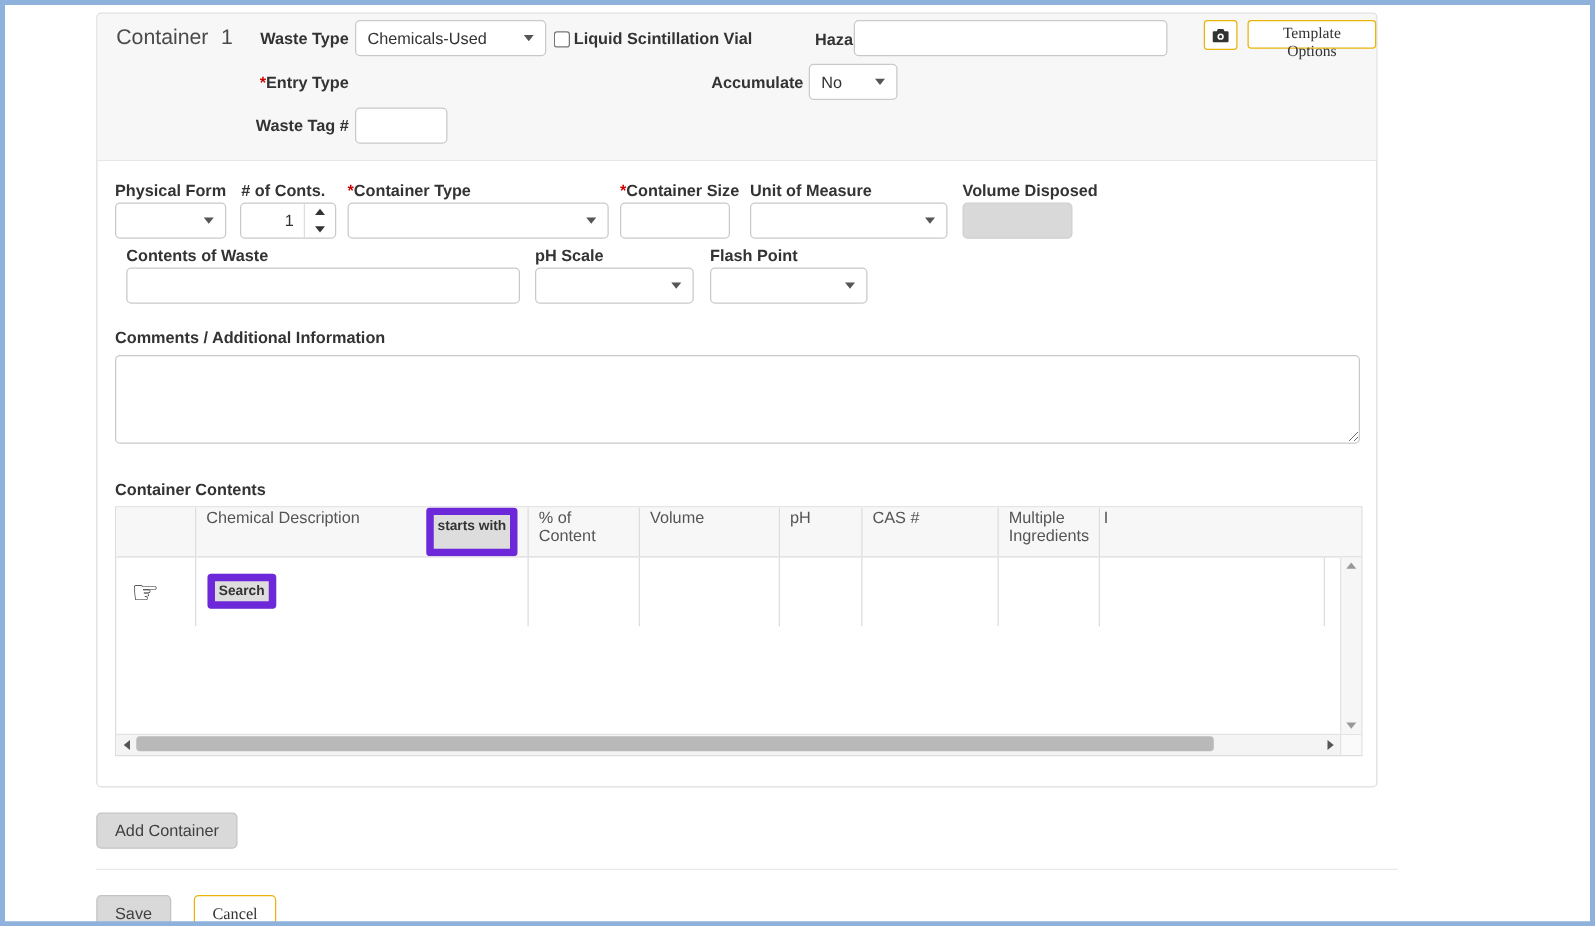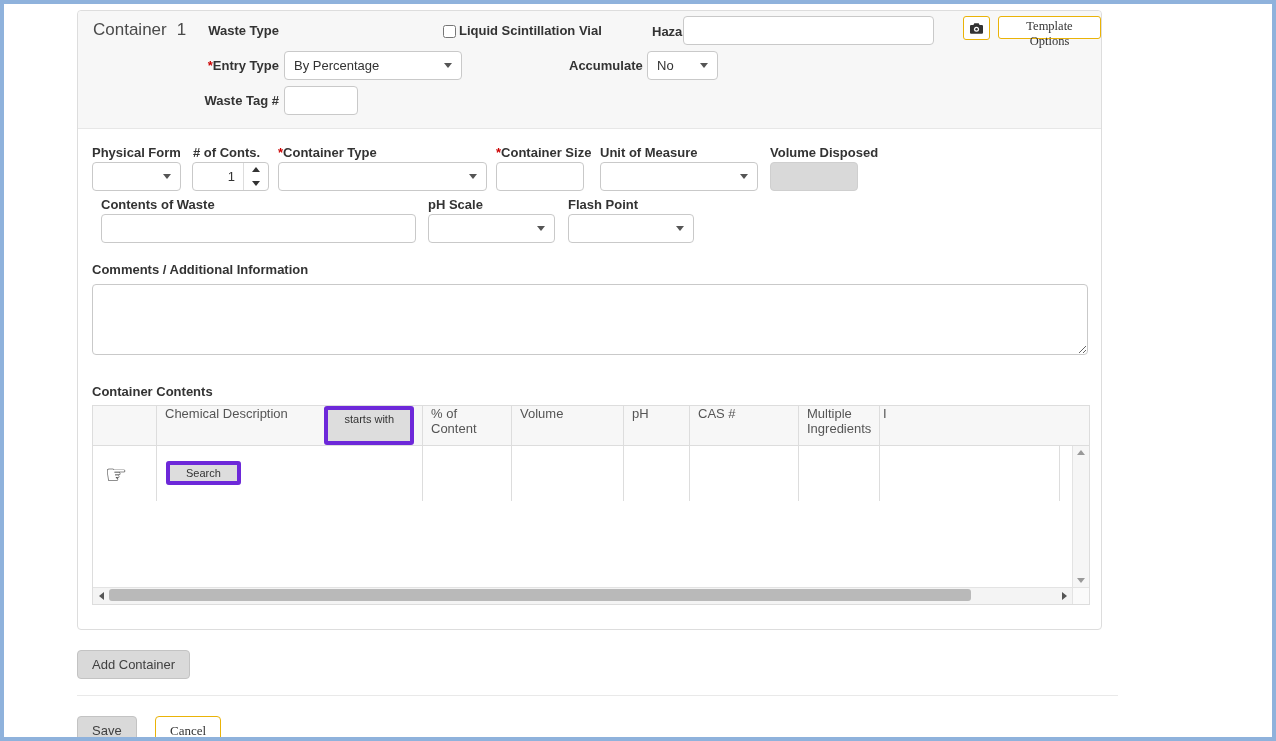--- a/index.html
+++ b/index.html
@@ -48,22 +48,22 @@
 
   textarea.comments{position:absolute;box-sizing:border-box;border:1px solid #c9c9c9;border-radius:4px;
         background:#fff;resize:both;font-family:"Liberation Sans",sans-serif;font-size:13px;padding:6px;}
 
   
   .grid{position:absolute;left:14px;top:394px;width:996px;border:1px solid #ddd;box-sizing:content-box;background:#fff;}
   .ghead{display:flex;height:40px;background:#f7f7f7;border-bottom:1px solid #ddd;box-sizing:border-box;}
   .hcell{box-sizing:border-box;border-right:1px solid #ddd;display:flex;
          padding:0 8px;font-size:13px;color:#555;overflow:hidden;white-space:normal;line-height:15px;}
   .hcell:last-child{border-right:none;}
-  .chip{background:#ddd;border:4px solid #6d28d9;border-radius:3px;font-size:11px;color:#333;
-        padding:2px 16px;white-space:nowrap;cursor:pointer;}
+  .chip{background:#ddd;border:6px solid #6d28d9;border-radius:3px;font-size:11px;color:#333;
+        padding:2px 3px;white-space:nowrap;cursor:pointer;font-weight:bold;}
   .gbody{display:flex;height:141px;position:relative;}
   .bcell{box-sizing:border-box;border-right:1px solid #ddd;height:55px;}
   .pointer-cell{display:flex;align-items:flex-start;padding:16px 0 0 12px;}
   .pointer-glyph{font-size:25px;color:#222;line-height:24px;}
   .vscroll{width:17px;height:141px;background:#f6f6f6;border-left:1px solid #e3e3e3;box-sizing:border-box;
         display:flex;flex-direction:column;justify-content:space-between;align-items:center;padding:4px 0;}
   .hscroll-row{display:flex;height:16px;border-top:1px solid #e3e3e3;box-sizing:content-box;}
   .hscroll{position:relative;width:979px;background:#f4f4f4;display:flex;}
   .hs-arrow{width:16px;display:flex;align-items:center;justify-content:center;cursor:pointer;}
   .hs-track{position:relative;flex:1;}
@@ -78,41 +78,41 @@
 <div class="viewport">
 
   <div class="panel">
     <div class="panel-header-bg"></div>
 
     <div class="title">
       <span>Container</span><span class="num">1</span>
     </div>
 
     <div class="lbl lbl-r" style="left:60px;top:12px;width:141px;">Waste Type</div>
+    <div class="dd" style="left:206px;top:5px;width:153px;">
+      <span>Chemicals-Used</span>
+      <span class="tri-down"></span>
+    </div>
 
     <input type="checkbox" class="chk" style="left: 365px; top: 14px;">
     <div class="lbl" style="left:381px;top:12px;">Liquid Scintillation Vial</div>
 
     <div class="lbl" style="left:545px;top:13px;padding-left:29px;">Hazard(s)</div>
     <input class="txt" style="left: 605px; top: 5px; width: 251px;" value="">
 
     <button class="btn-white icon-btn" style="left:871px;top:5px;width:27px;height:24px;">
       <svg width="15" height="13" viewBox="0 0 16 14">
         <path d="M5.3 0.5 L10.7 0.5 L11.8 2.6 L14.6 2.6 A1.4 1.4 0 0 1 16 4 L16 12.2 A1.4 1.4 0 0 1 14.6 13.6 L1.4 13.6 A1.4 1.4 0 0 1 0 12.2 L0 4 A1.4 1.4 0 0 1 1.4 2.6 L4.2 2.6 Z" fill="#333"></path>
         <circle cx="8" cy="8" r="3.1" fill="#fff"></circle>
         <circle cx="8" cy="8" r="1.5" fill="#333"></circle>
       </svg>
     </button>
     <button class="btn-white" style="left:906px;top:5px;height:23px;padding:2px 9px;">Template Options</button>
 
     <div class="lbl lbl-r" style="left:60px;top:47px;width:141px;"><span class="req">*</span><span>Entry Type</span></div>
-    <div class="dd" style="left:206px;top:40px;width:178px;">
-      <span>By Percentage</span>
-      <span class="tri-down"></span>
-    </div>
 
     <div class="lbl" style="left:491px;top:47px;">Accumulate</div>
     <div class="dd" style="left:569px;top:40px;width:71px;">
       <span>No</span>
       <span class="tri-down"></span>
     </div>
 
     <div class="lbl lbl-r" style="left:60px;top:82px;width:141px;">Waste Tag #</div>
     <input class="txt" style="left: 206px; top: 75px; width: 74px;" value="">
 

